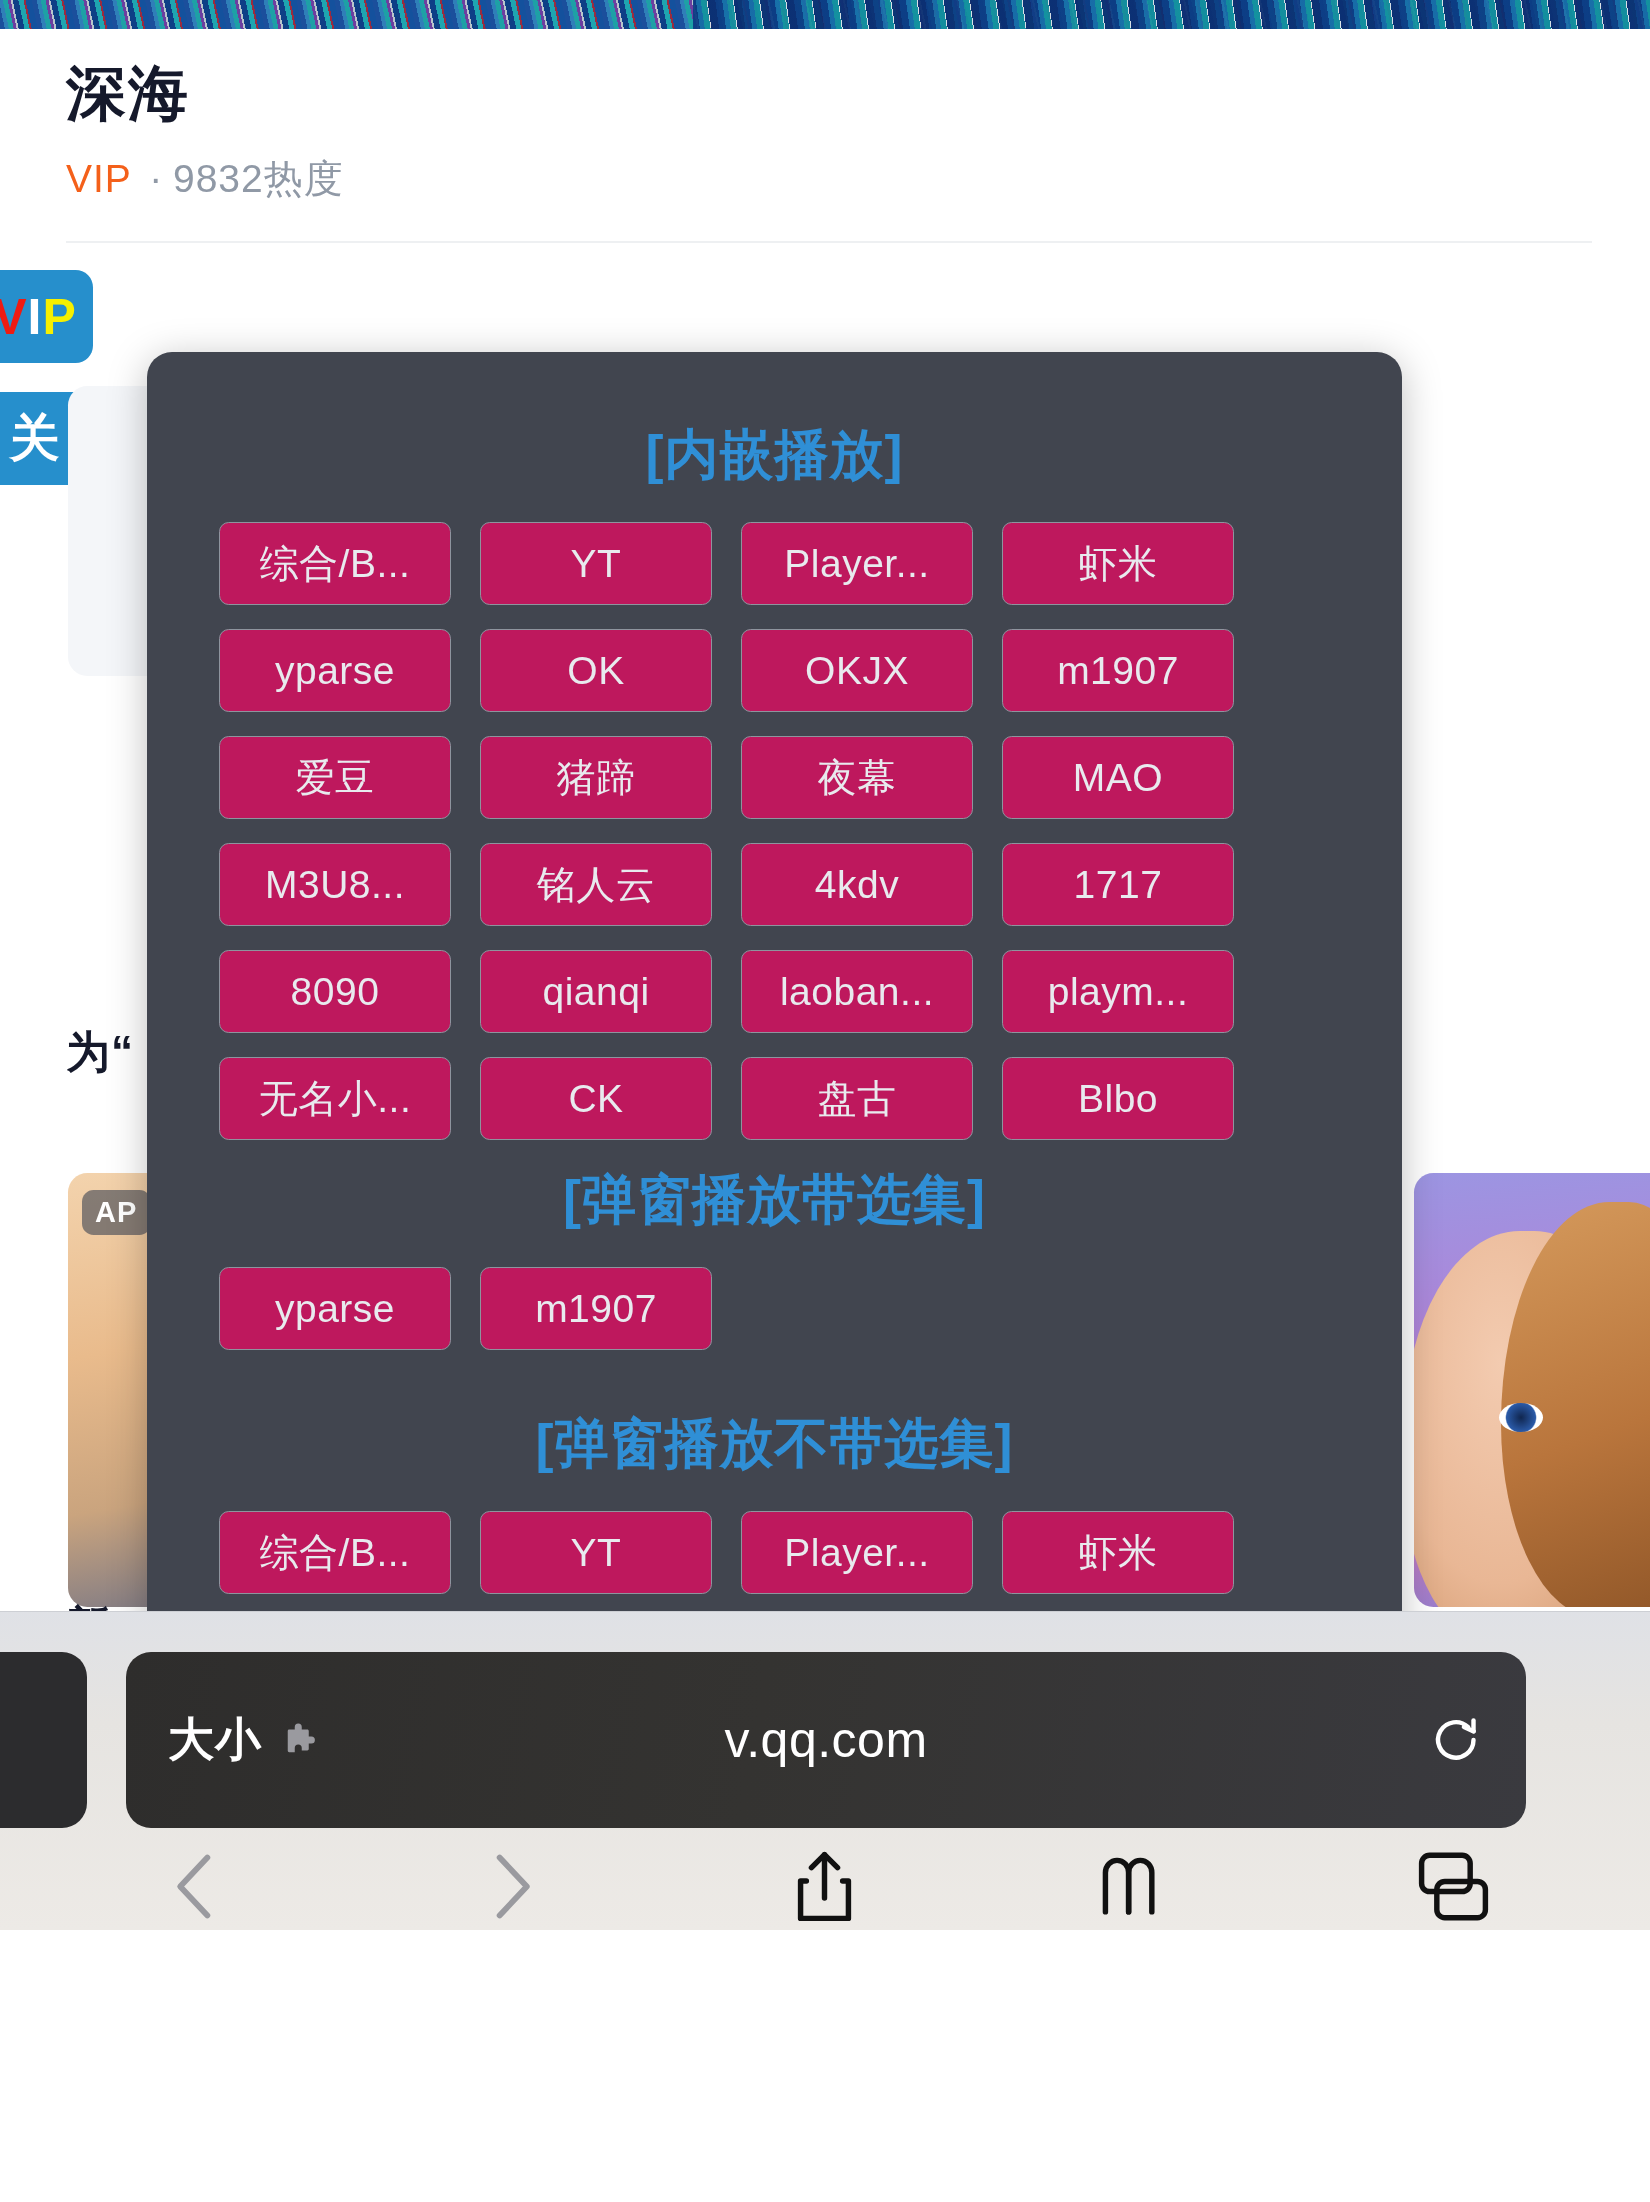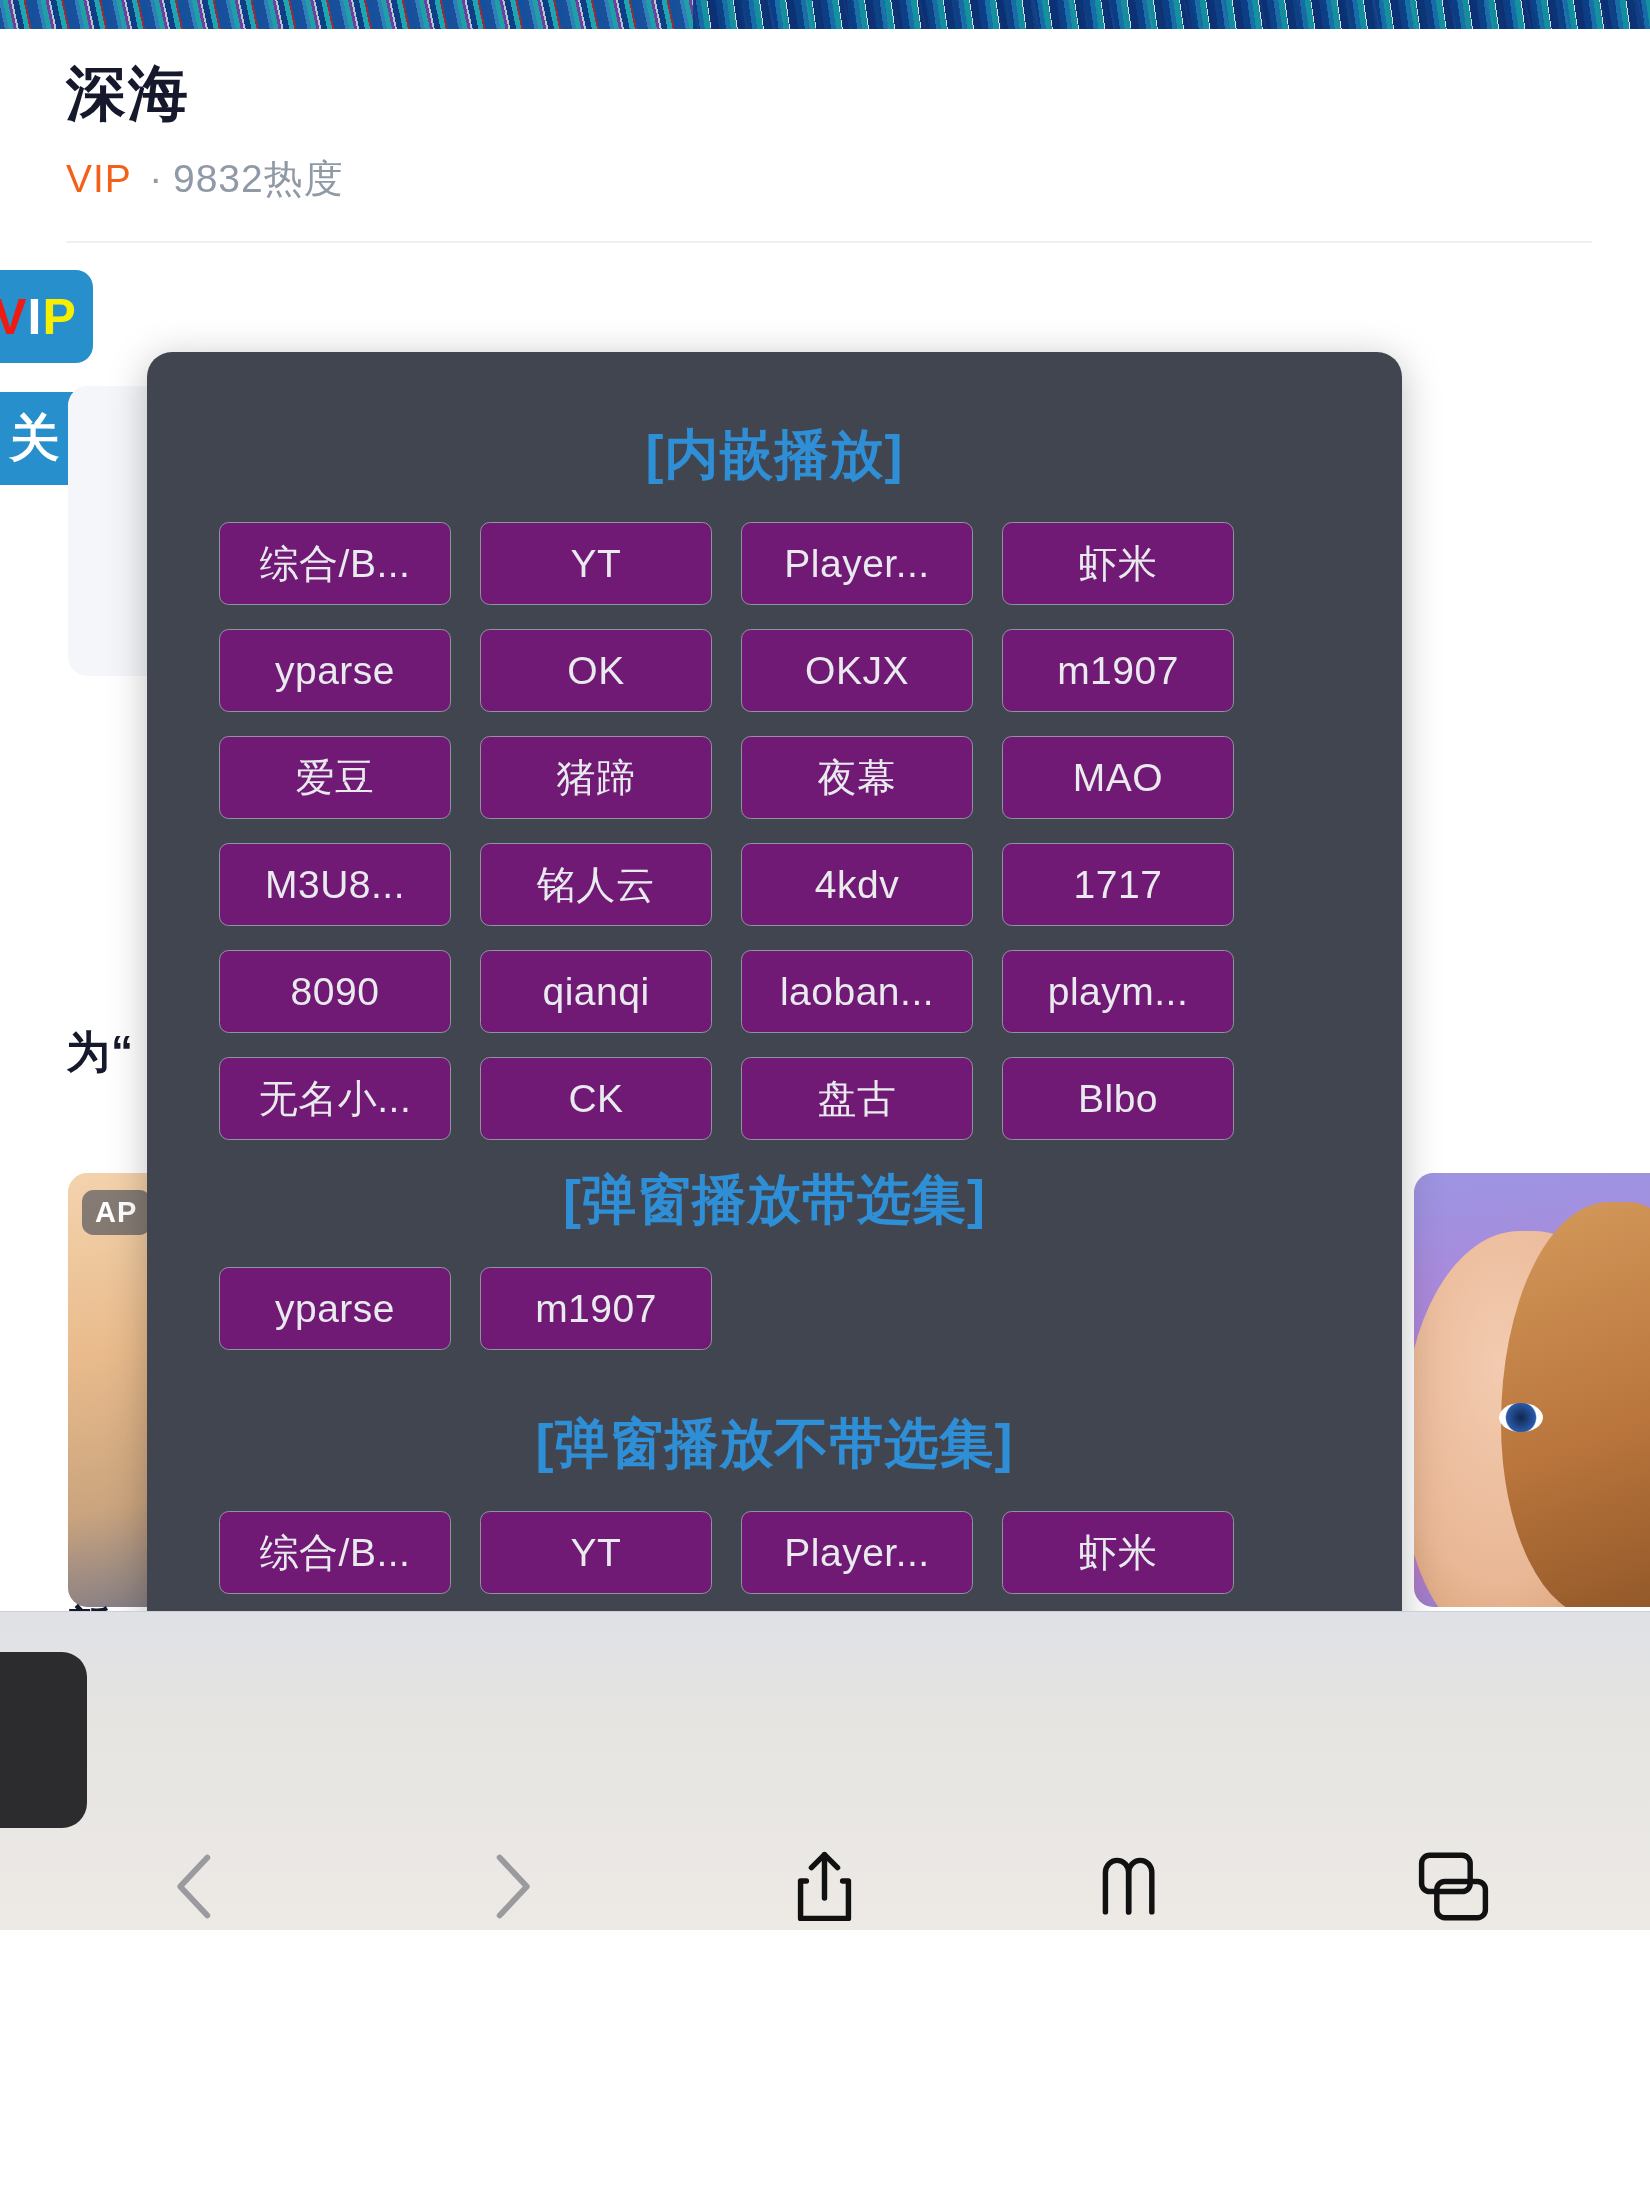--- a/index.html
+++ b/index.html
@@ -195,21 +195,21 @@
     gap: 24px 29px;
     margin-top: 41px;
     justify-content: start;
   }
   .btn-grid.cols2 { grid-template-columns: repeat(2, 232px); }
 
   .pbtn {
     height: 83px;
     border: 1.9px solid #8e949e;
     border-radius: 9.7px;
-    background: #701a75;
+    background: #be185d;
     color: #e8eaee;
     font-size: 39px;
     font-family: "Liberation Sans", "DejaVu Sans", sans-serif;
     display: flex; align-items: center; justify-content: center;
     white-space: nowrap; overflow: hidden;
     letter-spacing: 0.5px;
     cursor: pointer;
   }
 
   
@@ -365,20 +365,38 @@
           <div class="pbtn">虾米</div>
         </div>
 
     </div>
   </div>
 
   <div class="chrome">
 
     <div class="tab-stub"></div>
 
+    <div class="urlbar">
+      <div class="url-left">
+        <span class="url-size">大小</span>
+        <span class="puzzle">
+          <svg viewBox="0 0 24 24" width="42" height="42">
+            <path d="M9 4.5a2 2 0 0 1 4 0v1.5h3.2c.5 0 .8.4.8.8V10h1.5a2 2 0 0 1 0 4H17v3.2c0 .5-.4.8-.8.8H13v-1.5a2 2 0 0 0-4 0V19H5.8a.8.8 0 0 1-.8-.8V6.8c0-.4.3-.8.8-.8H9V4.5z" fill="#9a9a9f"></path>
+          </svg>
+        </span>
+      </div>
+      <div class="url-center">v.qq.com</div>
+      <span class="reload">
+        <svg viewBox="0 0 24 24" width="56" height="56" fill="none" stroke="#ffffff" stroke-width="1.9" stroke-linecap="round">
+          <path d="M19.5 8.2V3.6"></path>
+          <path d="M19.5 12a7.6 7.6 0 1 1-2.3-5.5"></path>
+          <path d="M19.6 8.3 15.4 6.4"></path>
+        </svg>
+      </span>
+    </div>
 
     <div class="toolbar">
       <span class="tool">
         <svg viewBox="0 0 24 24" width="87" height="87" fill="none" stroke="#9a9a9f" stroke-width="1.6" stroke-linecap="round" stroke-linejoin="round">
           <path d="M15 4 7.5 12 15 20"></path>
         </svg>
       </span>
       <span class="tool">
         <svg viewBox="0 0 24 24" width="87" height="87" fill="none" stroke="#9a9a9f" stroke-width="1.6" stroke-linecap="round" stroke-linejoin="round">
           <path d="M9 4 16.5 12 9 20"></path>

